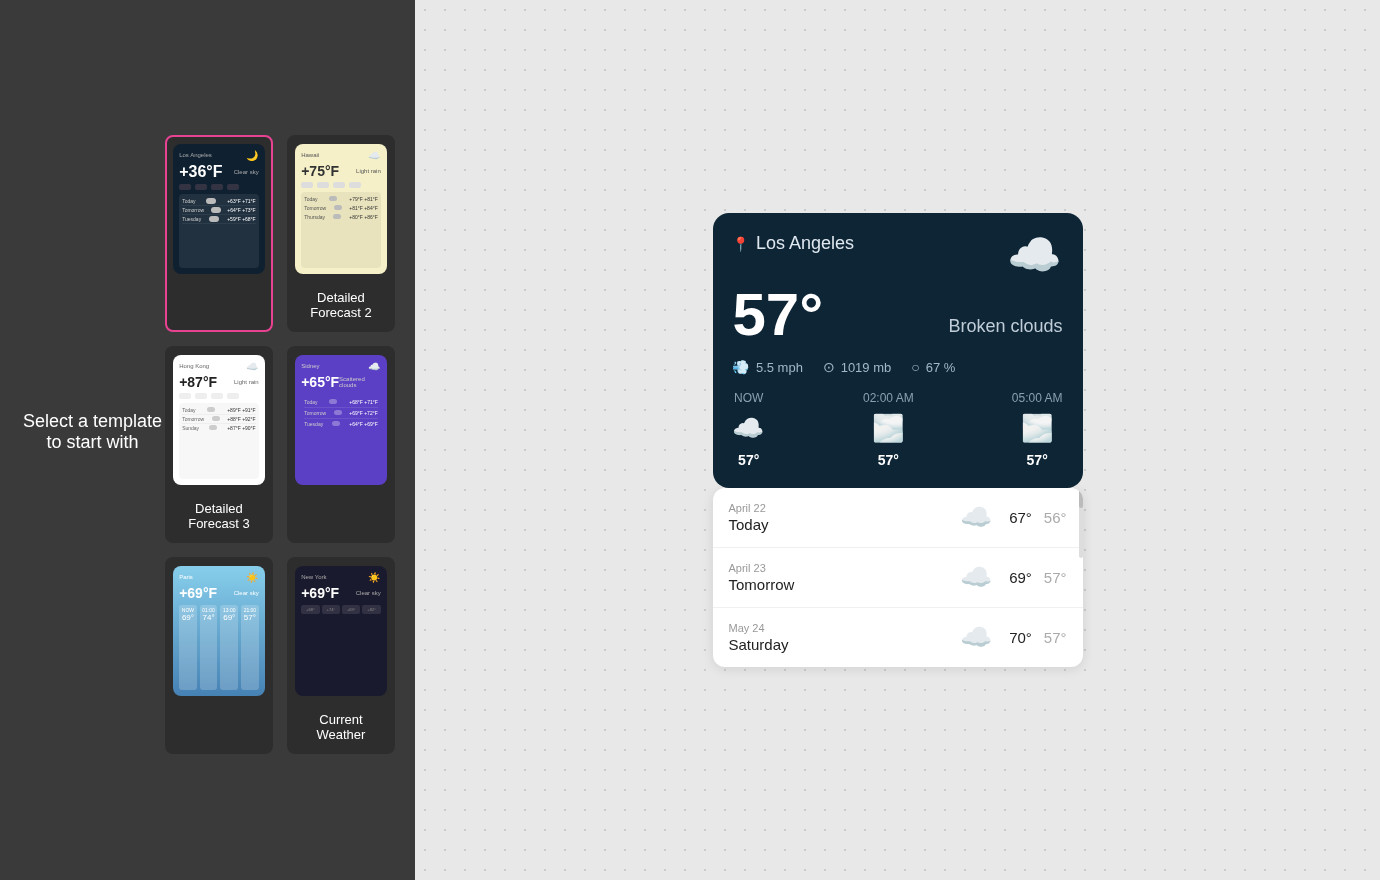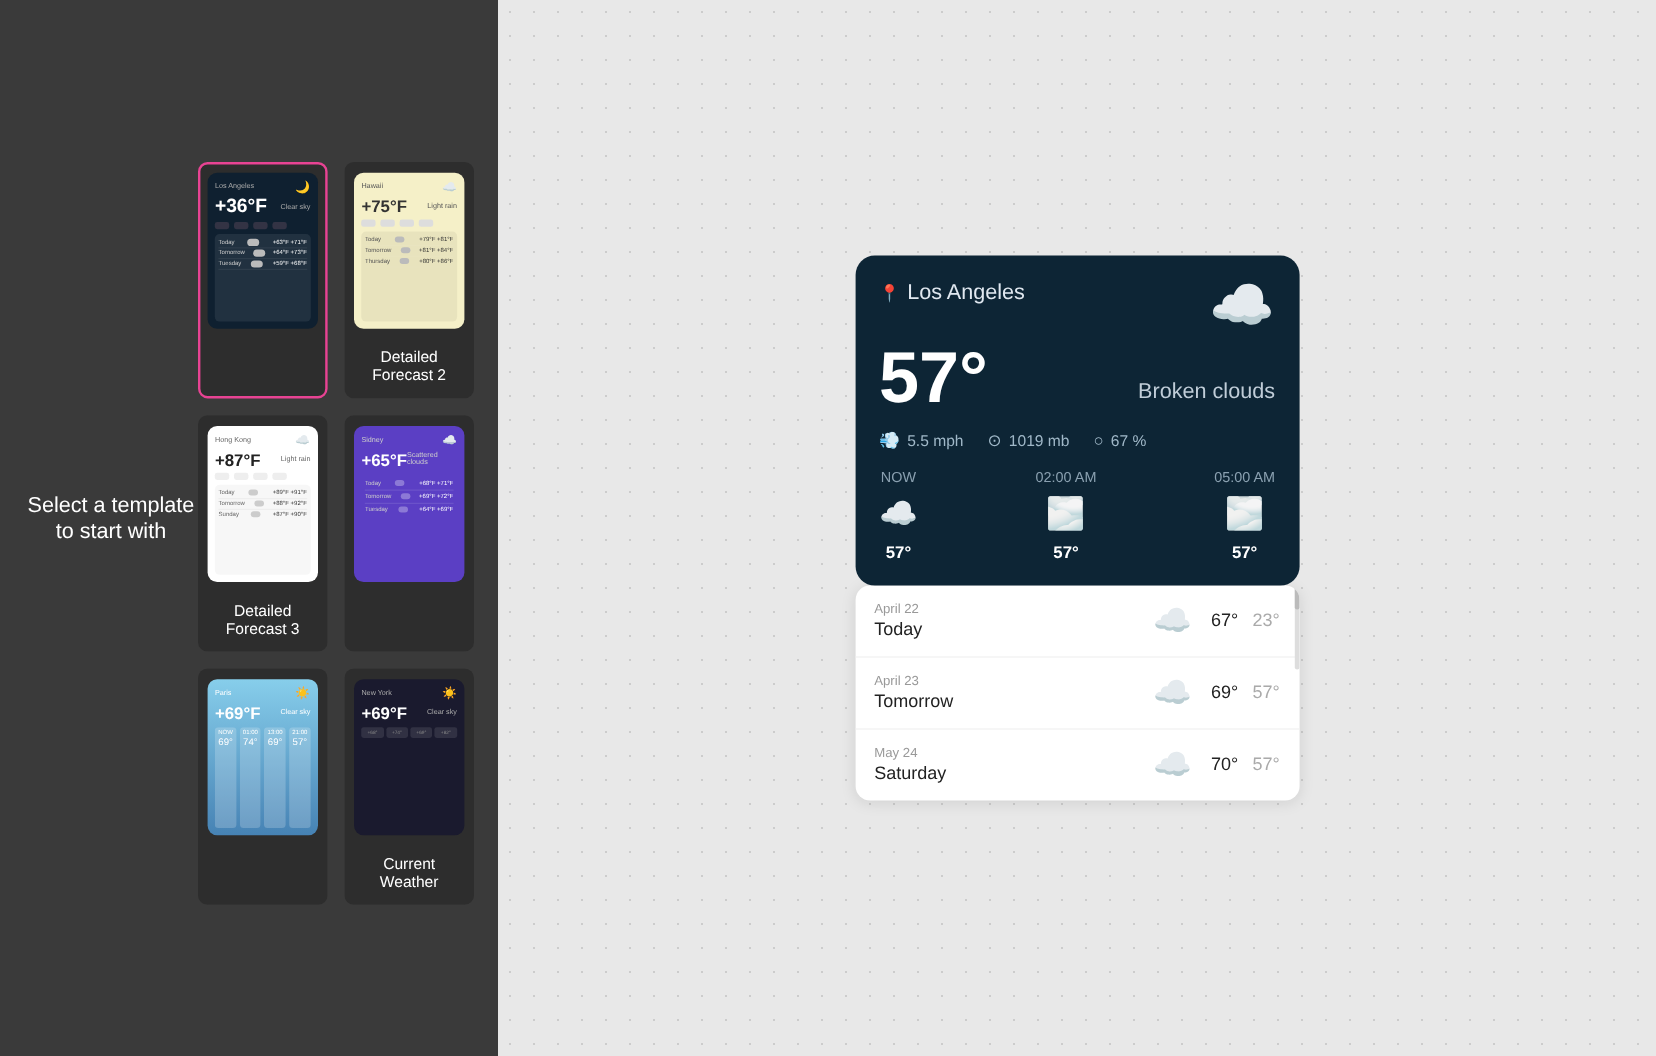--- a/index.html
+++ b/index.html
@@ -636,21 +636,21 @@
 
     <div class="forecast-list">
       <div class="forecast-item">
         <div class="forecast-date-col">
           <div class="forecast-date">April 22</div>
           <div class="forecast-day">Today</div>
         </div>
         <span class="forecast-cloud">☁️</span>
         <div class="forecast-temps">
           <span class="forecast-high">67°</span>
-          <span class="forecast-low">23°</span>
+          <span class="forecast-low">56°</span>
         </div>
         <div class="scroll-indicator">
           <div class="scroll-thumb"></div>
         </div>
       </div>
 
       <div class="forecast-item">
         <div class="forecast-date-col">
           <div class="forecast-date">April 23</div>
           <div class="forecast-day">Tomorrow</div>

